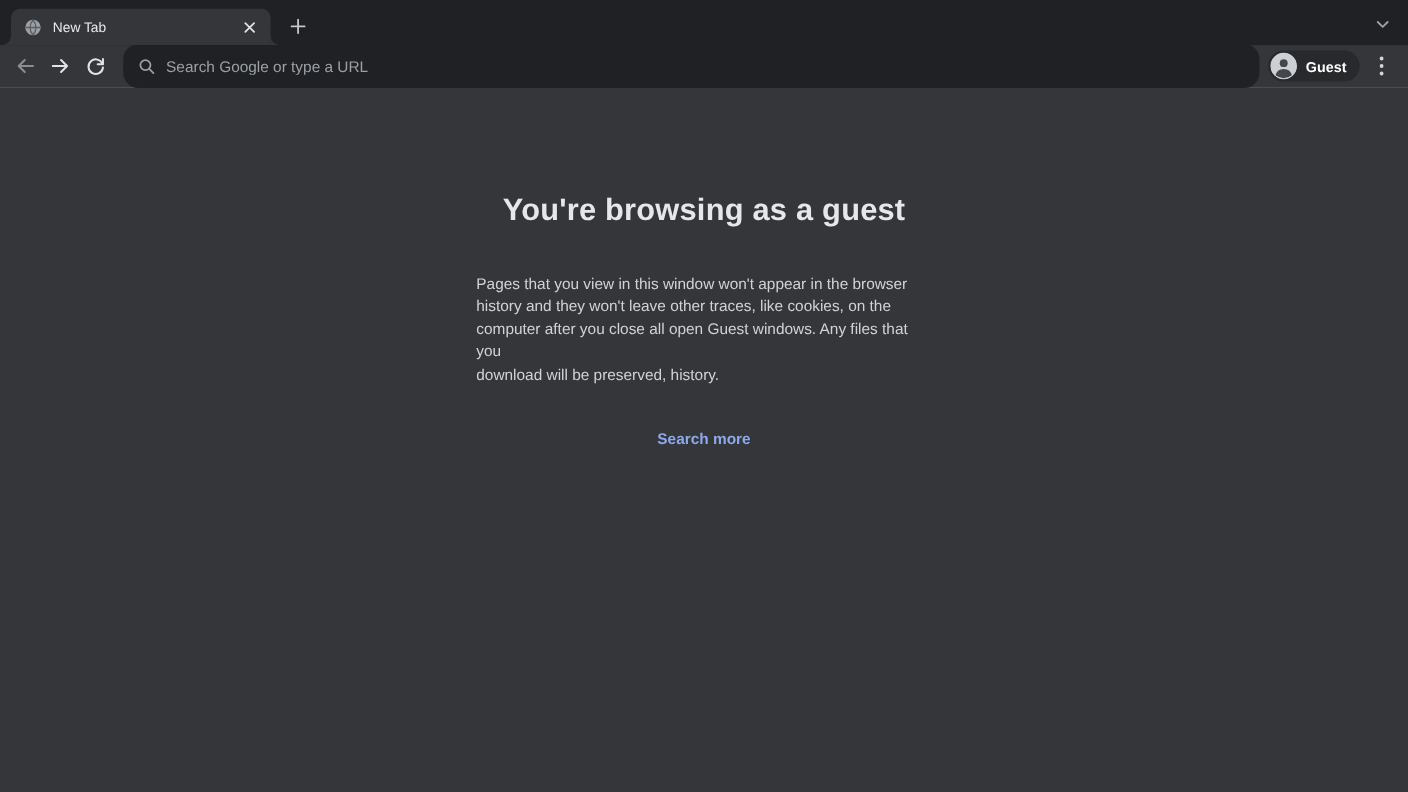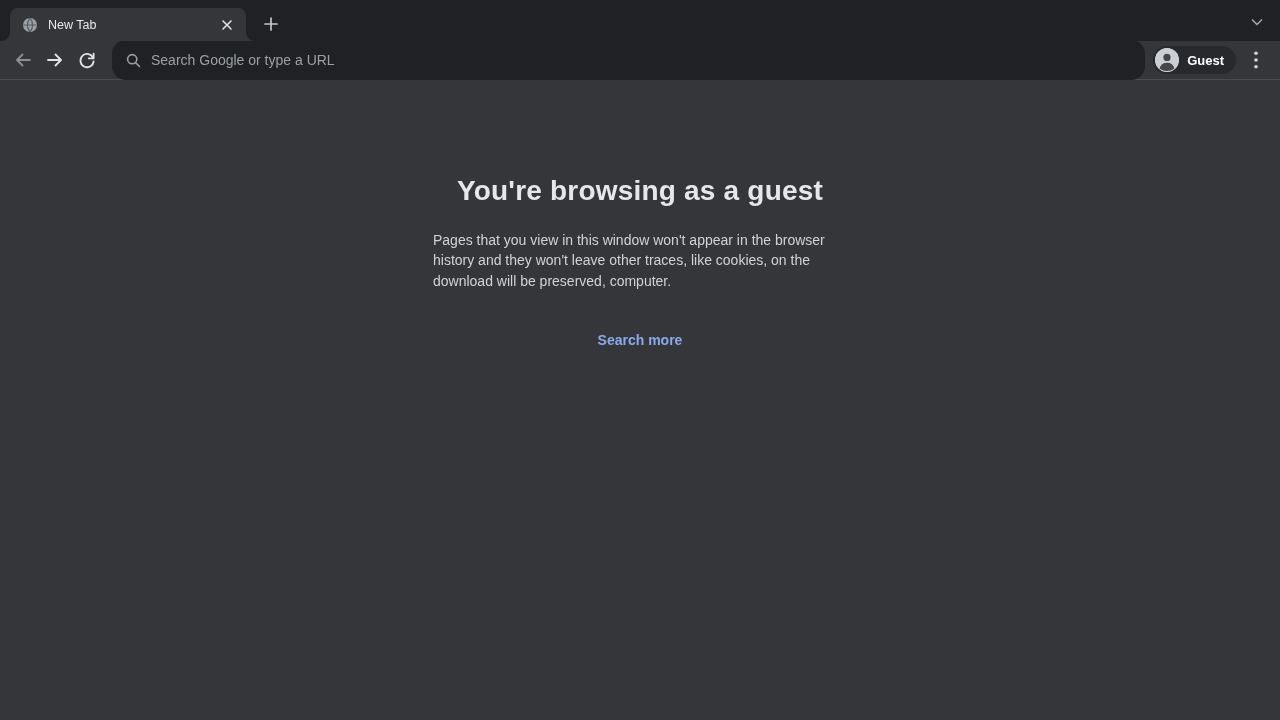--- a/index.html
+++ b/index.html
@@ -160,21 +160,21 @@
   }
   .guest-heading{
     margin-top:95px;
     font-size:28px;
     font-weight:700;
     color:var(--heading-color);
     letter-spacing:0.2px;
     text-align:center;
   }
   .guest-body{
-    margin-top:23px;
+    margin-top:41px;
     width:414px;
     font-size:14px;
     line-height:20.4px;
     color:var(--body-color);
     text-align:left;
   }
   .learn-more{
     margin-top:41px;
     font-size:14px;
     font-weight:600;
@@ -262,18 +262,19 @@
         <circle cx="2" cy="15.8" r="1.8" fill="#d3d6da"></circle>
       </svg>
     </div>
   </div>
 
   <div class="content">
     <h1 class="guest-heading">You're browsing as a guest</h1>
     <div class="guest-body">
         <div>Pages that you view in this window won't appear in the browser</div>
         <div>history and they won't leave other traces, like cookies, on the</div>
-        <div>download will be preserved, computer.</div>
+        <div>computer after you close all open Guest windows. Any files that you</div>
+        <div>download will be preserved, history.</div>
       </div>
     <a class="learn-more">Search more</a>
   </div>
 
 </div>
 
 </body></html>

